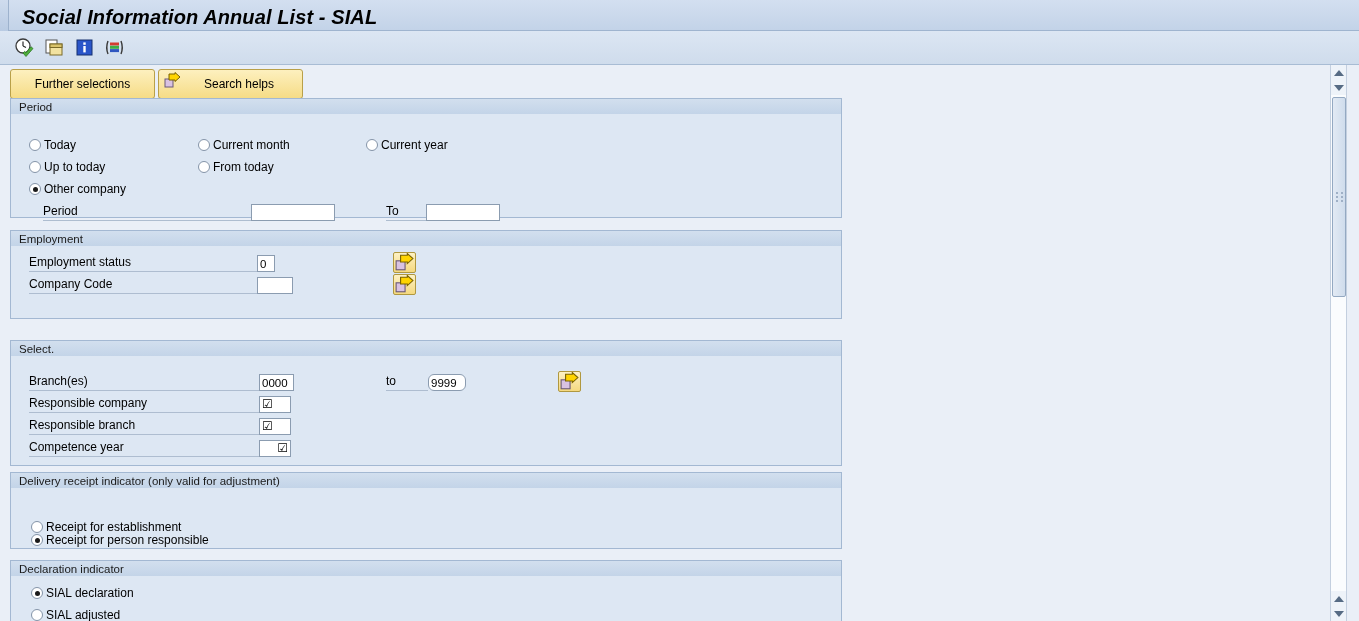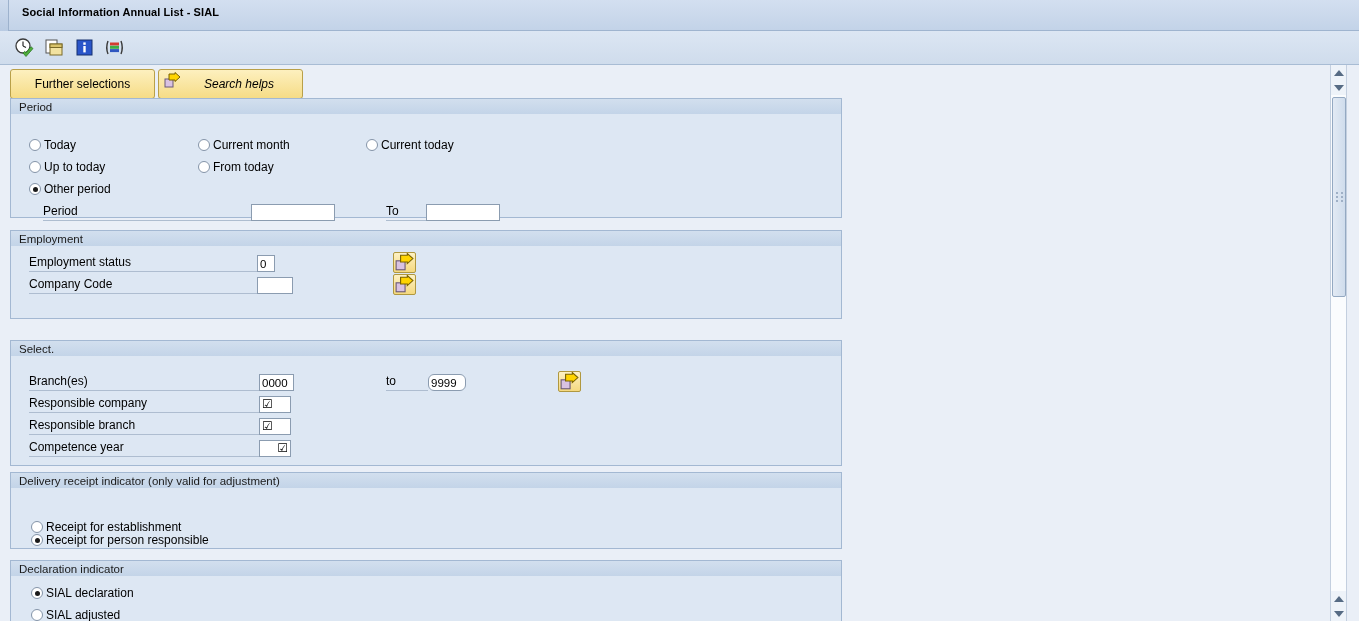--- a/index.html
+++ b/index.html
@@ -24,21 +24,21 @@
     box-sizing: border-box;
   }
   .titlebar .tb-accent {
     position: absolute; left: 0; top: 0; width: 9px; height: 31px;
     background: linear-gradient(#cfdcee, #b9cbe3);
     border-right: 1px solid #9db2cd;
     box-sizing: border-box;
   }
   .titlebar .tb-title {
     position: absolute; left: 22px; top: 6px;
-    font-size: 11px; font-weight: bold; 
+    font-size: 20px; font-weight: bold; font-style: italic;
     color: #000; letter-spacing: .1px;
     white-space: nowrap;
   }
 
   
   .toolbar {
     position: absolute; left: 0; top: 31px; width: 1359px; height: 34px;
     background: linear-gradient(#dce6f3, #cfdcec);
     border-bottom: 1px solid #a8bcd4;
     box-sizing: border-box;
@@ -60,21 +60,21 @@
     position: absolute; top: 4px; height: 30px;
     background: linear-gradient(#fdf0bf, #f6dc86);
     border: 1px solid #b9a049;
     border-radius: 3px;
     font-size: 12px; color: #000;
     display: flex; align-items: center; justify-content: center;
     cursor: pointer; box-sizing: border-box;
     padding: 8px 6px; white-space: nowrap;
   }
   #btn-further { left: 10px; width: 145px; }
-  #btn-search  { left: 158px; width: 145px; justify-content: flex-end; padding-right: 28px; font-style: italic; }
+  #btn-search  { left: 158px; width: 145px; justify-content: flex-end; padding-right: 28px; }
   #btn-search .arrowico { position: absolute; left: 5px; top: 2px; }
 
   
   .content { position: absolute; left: 0; top: 96px; width: 1327px; height: 525px; overflow: hidden; }
 
   .group { position: absolute; left: 10px; width: 832px; box-sizing: border-box; }
   .group .ghdr {
     height: 16px; background: linear-gradient(#d2dfee, #c3d4e8);
     border: 1px solid #a3b8d2; border-bottom: none;
     font-size: 11.5px; color: #1a1a1a; padding: 1px 0 0 8px;
@@ -218,35 +218,35 @@
         <div class="radio-row" style="left:18px; top:24px;">
           <span class="radio"></span>
           <span class="rlabel">Today</span>
         </div>
         <div class="radio-row" style="left:187px; top:24px;">
           <span class="radio"></span>
           <span class="rlabel">Current month</span>
         </div>
         <div class="radio-row" style="left:355px; top:24px;">
           <span class="radio"></span>
-          <span class="rlabel">Current today</span>
+          <span class="rlabel">Current year</span>
         </div>
 
         <div class="radio-row" style="left:18px; top:46px;">
           <span class="radio"></span>
           <span class="rlabel">Up to today</span>
         </div>
         <div class="radio-row" style="left:187px; top:46px;">
           <span class="radio"></span>
           <span class="rlabel">From today</span>
         </div>
 
         <div class="radio-row" style="left:18px; top:68px;">
           <span class="radio on"></span>
-          <span class="rlabel">Other period</span>
+          <span class="rlabel">Other company</span>
         </div>
 
         <div class="fld-label" style="left:32px; top:90px; width:208px;">Period</div>
         <input class="inp" style="left: 240px; top: 90px; width: 84px;" type="text" value="">
 
         <div class="fld-label" style="left:375px; top:90px; width:40px;">To</div>
         <input class="inp" style="left: 415px; top: 90px; width: 74px;" type="text" value="">
       </div>
     </div>
 

